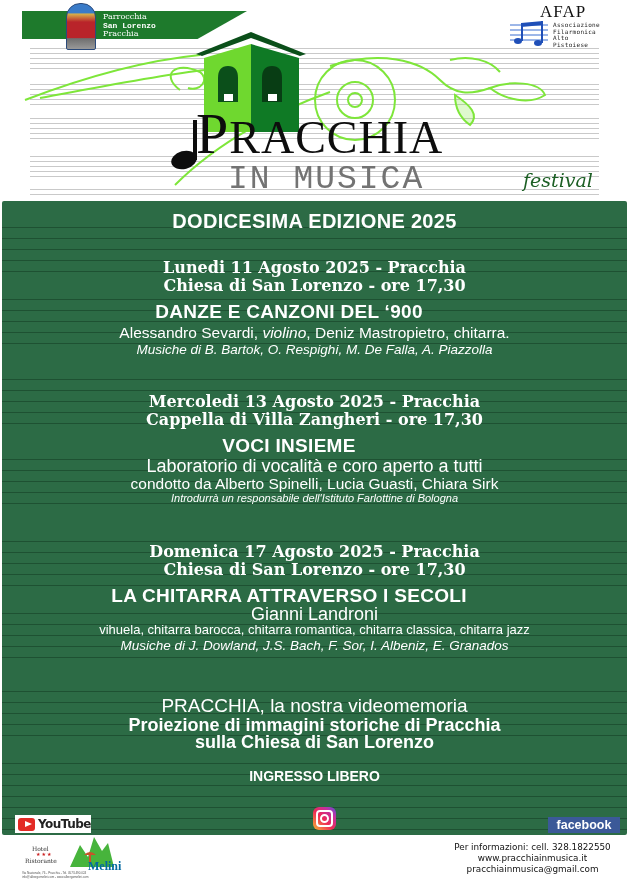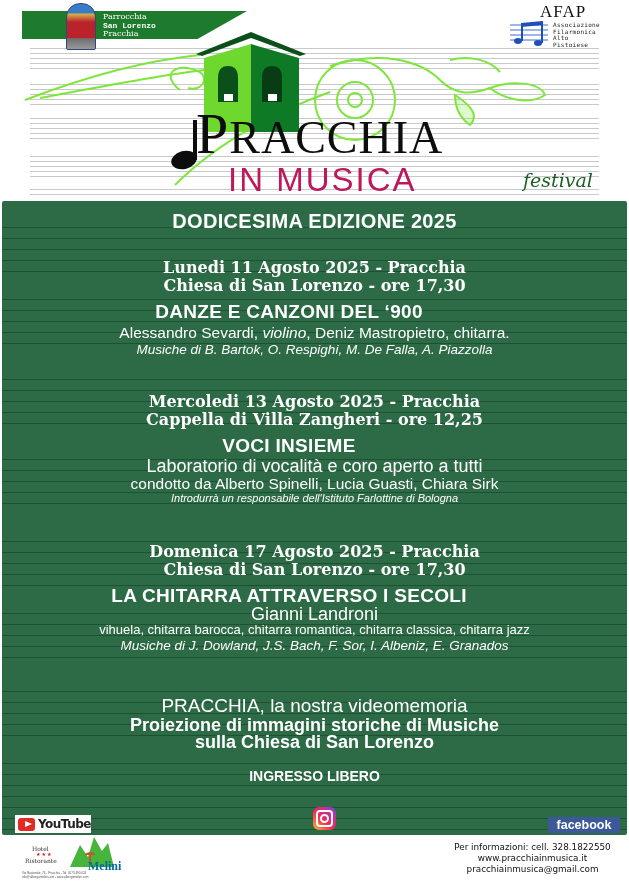--- a/index.html
+++ b/index.html
@@ -18,21 +18,21 @@
 
   .afap { position: absolute; left: 508px; top: 2px; width: 110px; height: 48px; }
   .afap-title { position: absolute; left: 32px; top: 0; font-family: "Liberation Serif", serif; font-size: 17px; letter-spacing: 1px; color: #111; }
   .afap-icon { position: absolute; left: 2px; top: 19px; width: 38px; height: 26px; }
   .afap-sub { position: absolute; left: 45px; top: 20px; font-family: "DejaVu Sans Mono", monospace; font-size: 6px; line-height: 6.6px; color: #222; letter-spacing: 0.3px; }
 
   .tower { position: absolute; left: 196px; top: 32px; width: 110px; height: 100px; }
   .title-pracchia { position: absolute; left: 196px; top: 111px; font-family: "Liberation Serif", serif; font-size: 46px; color: #0d0d0d; letter-spacing: 1px; line-height: 46px; }
   .title-pracchia .big-p { font-size: 58px; }
   .note-icon { position: absolute; left: 170px; top: 118px; width: 40px; height: 52px; }
-  .title-musica { position: absolute; left: 228px; top: 163px; font-family: Liberation Sans, sans-serif; font-size: 33px; color: #be185d; letter-spacing: 2px; line-height: 34px; }
+  .title-musica { position: absolute; left: 228px; top: 163px; font-family: Liberation Mono, monospace; font-size: 33px; color: #737373; letter-spacing: 2px; line-height: 34px; }
   .title-festival { position: absolute; left: 523px; top: 170px; font-family: "DejaVu Serif", serif; font-style: italic; font-size: 19px; color: #1c5f24; line-height: 20px; }
 
   
   .panel { position: absolute; left: 2px; top: 201px; width: 625px; height: 634px; background: #2c6b45; border-radius: 2px; overflow: hidden; }
   .panel-line { position: absolute; left: 0; right: 0; height: 1px; background: rgba(20,60,35,0.55); }
   .content { position: absolute; left: 0; top: 0; width: 625px; text-align: center; color: #ffffff; }
 
   .edition { position: absolute; left: 0; width: 625px; top: 9px; font-weight: bold; font-size: 20px; letter-spacing: 0.3px; }
   .ev-date { position: absolute; left: 0; width: 625px; font-family: "DejaVu Serif", serif; font-weight: bold; font-size: 16px; line-height: 18px; }
   .ev-title { position: absolute; left: 0; width: 526px; font-weight: bold; font-size: 19px; line-height: 21px; letter-spacing: 0.3px; padding-left: 48px; }
@@ -214,35 +214,35 @@
 
     <div class="ev-date" style="top:58px">Lunedi 11 Agosto 2025 - Pracchia</div>
     <div class="ev-date" style="top:76px">Chiesa di San Lorenzo - ore 17,30</div>
     <div class="ev-title" style="top:100px">DANZE E CANZONI DEL ‘900</div>
     <div class="ev-line" style="top:123px">
       <span>Alessandro Sevardi, </span><i>violino</i><span>, Deniz Mastropietro, chitarra.</span>
     </div>
     <div class="ev-italic" style="top:141px">Musiche di B. Bartok,  O. Respighi, M. De Falla, A. Piazzolla</div>
 
     <div class="ev-date" style="top:192px">Mercoledi 13 Agosto 2025 - Pracchia</div>
-    <div class="ev-date" style="top:210px">Cappella di Villa Zangheri - ore 12,25</div>
+    <div class="ev-date" style="top:210px">Cappella di Villa Zangheri - ore 17,30</div>
     <div class="ev-title" style="top:234px">VOCI INSIEME</div>
     <div class="ev-medium" style="top:257px">Laboratorio di vocalità e coro aperto a tutti</div>
     <div class="ev-line" style="top:274px">condotto da Alberto Spinelli, Lucia Guasti, Chiara Sirk</div>
     <div class="ev-small" style="top:291px">Introdurrà un responsabile dell'Istituto Farlottine di Bologna</div>
 
     <div class="ev-date" style="top:342px">Domenica 17 Agosto 2025 - Pracchia</div>
     <div class="ev-date" style="top:360px">Chiesa di San Lorenzo - ore 17,30</div>
     <div class="ev-title" style="top:384px">LA CHITARRA ATTRAVERSO I SECOLI</div>
     <div class="ev-medium" style="top:405px">Gianni Landroni</div>
     <div class="ev-medium" style="top:421px; font-size:13px">vihuela, chitarra barocca, chitarra romantica, chitarra classica, chitarra jazz</div>
     <div class="ev-italic" style="top:437px">Musiche di J. Dowland, J.S. Bach, F. Sor, I. Albeniz, E. Granados</div>
 
     <div class="memo-title" style="top:494px">PRACCHIA, la nostra videomemoria</div>
-    <div class="ev-medium" style="top:516px; font-weight:bold">Proiezione di immagini storiche di Musiche</div>
+    <div class="ev-medium" style="top:516px; font-weight:bold">Proiezione di immagini storiche di Pracchia</div>
     <div class="ev-medium" style="top:533px; font-weight:bold">sulla Chiesa di San Lorenzo</div>
 
     <div class="ingresso" style="top:567px">INGRESSO LIBERO</div>
   </div>
 
   <div class="yt-badge">
     <span class="yt-play"></span>
     <span class="yt-text">YouTube</span>
   </div>
   <div class="insta"></div>

